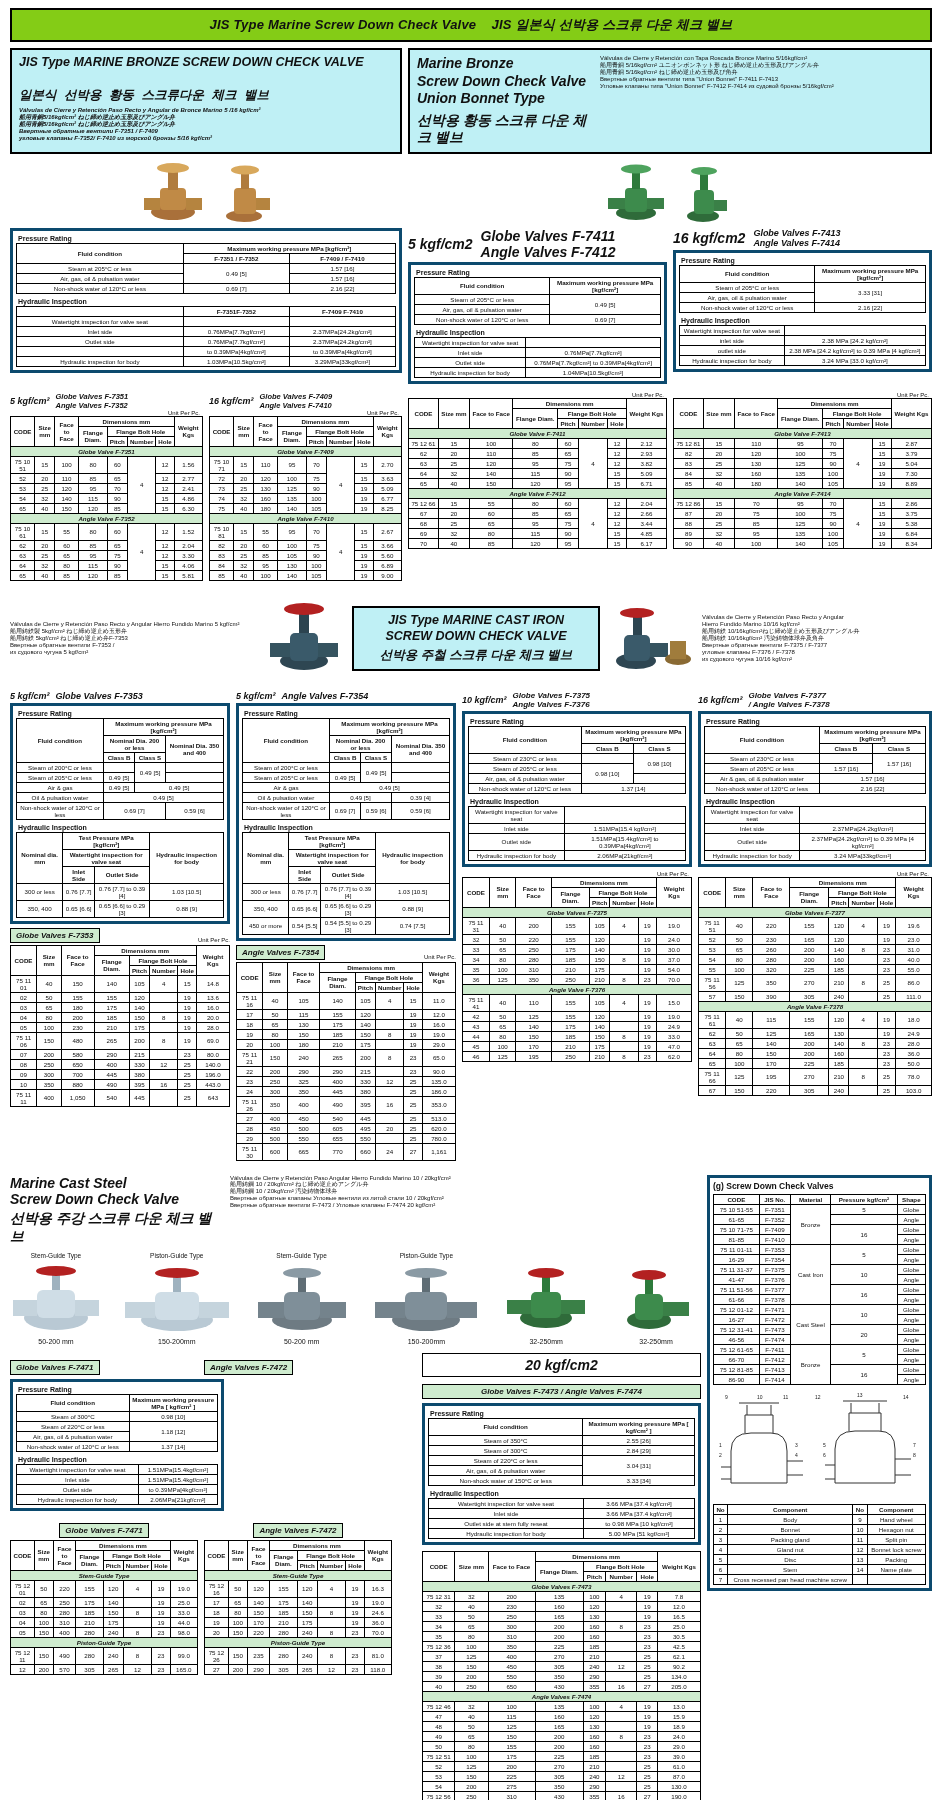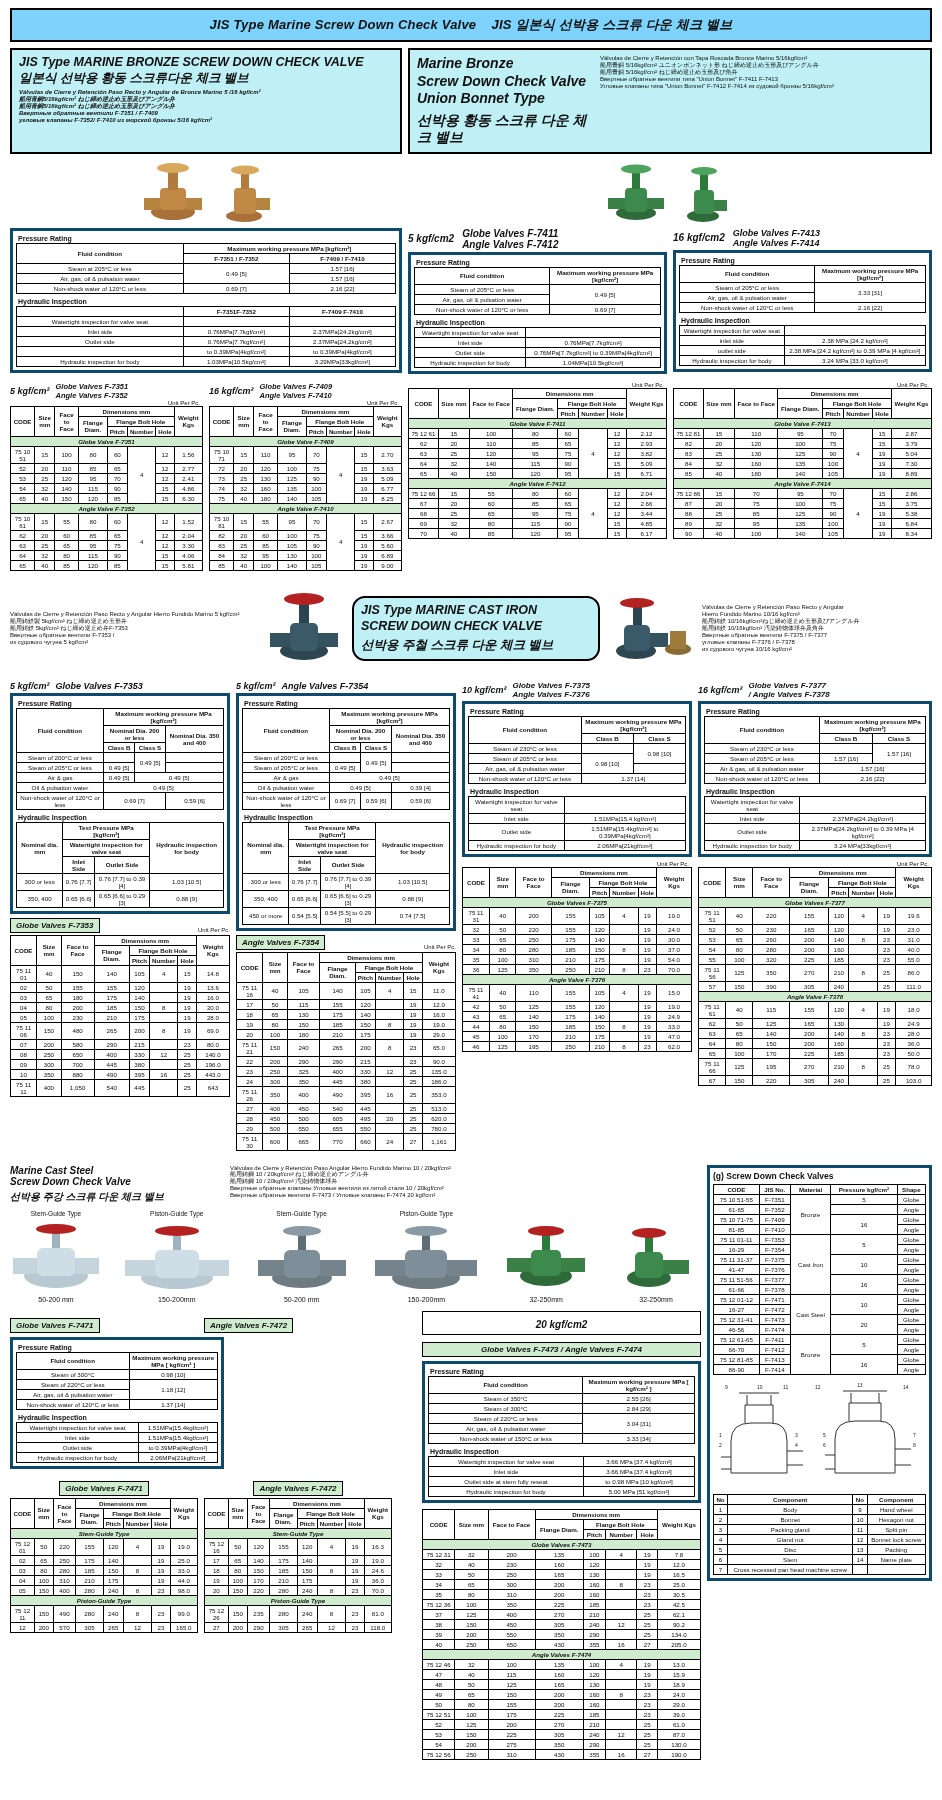--- a/index.html
+++ b/index.html
@@ -1,32 +1,32 @@
 <!DOCTYPE html>
 <html><head>
 <meta charset="utf-8">
 <style>
   html,body{margin:0;padding:0;background:#ffffff;}
   body{width:942px;font-family:"Liberation Sans",sans-serif;color:#111;}
   .page{width:942px;box-sizing:border-box;padding:8px 10px 20px 10px;}
-  .hdr-bar{border:2px solid #000;background:#7dd3fc;text-align:center;padding:6px 4px;font-style:italic;font-weight:bold;font-size:13px;letter-spacing:.2px;}
+  .hdr-bar{border:2px solid #000;background:#84cc16;text-align:center;padding:6px 4px;font-style:italic;font-weight:bold;font-size:13px;letter-spacing:.2px;}
   .sec{margin-top:10px;}
   .row{display:flex;}
   .bx{border:2px solid #000;background:#bff0f5;padding:5px 7px;box-sizing:border-box;}
   .bx.title{font-style:italic;font-weight:bold;}
   .t1{font-size:12.5px;line-height:1.25;}
   .t2{font-size:14px;line-height:1.25;}
   .mini{font-size:6px;line-height:1.15;}
   table{border-collapse:collapse;}
   .grid,.grid td,.grid th{border:1px solid #000;}
   .grid td,.grid th{padding:1px 2px;font-size:6.2px;text-align:center;vertical-align:middle;}
   .lbl-green{background:#cfeccf;border:1px solid #000;font-style:italic;font-weight:bold;font-size:8px;padding:2px 5px;display:inline-block;}
   .panel{border:3px solid #0c4a6e;padding:3px;box-sizing:border-box;}
   .panel-t{font-size:7px;font-weight:bold;padding:1px 2px;}
-  .cap{font-style:italic;font-weight:bold;font-size:10px;}
+  .cap{font-style:italic;font-weight:bold;font-size:14px;}
   .cap-sm{font-style:italic;font-weight:bold;font-size:9px;}
   .ll{text-align:left;}
   .u-head{font-size:6px;text-align:right;padding-right:3px;}
   .blk{border:1px solid #000;}
   .imgwrap{display:flex;align-items:flex-end;justify-content:center;gap:6px;}
 </style>
 </head>
 <body>
 
 <div class="page">
@@ -34,21 +34,21 @@
   <div class="hdr-bar">
     <span>JIS Type Marine Screw Down Check Valve</span>
     &nbsp;&nbsp;
     <span>JIS 일본식 선박용 스크류 다운 체크 밸브</span>
   </div>
 
   <div class="sec row" style="gap:6px;margin-top:6px;">
 
     <div class="bx title" style="width:392px;">
       <div class="t1">JIS Type  MARINE BRONZE SCREW DOWN CHECK VALVE</div>
-      <div class="t1" style="margin-top:0;">일본식       선박용 황동 스크류다운 체크 밸브</div>
+      <div class="t1" style="margin-top:18px;font-family:Liberation Mono, monospace;">일본식       선박용 황동 스크류다운 체크 밸브</div>
       <div class="mini" style="margin-top:3px;">Válvulas de Cierre y Retención Paso Recto y Angular  de Bronce Marino 5 /16 kgf/cm²</div>
       <div class="mini">船用青銅5/16kgf/cm² ねじ締め逆止め玉形及びアングル弁</div>
       <div class="mini">船用青銅5/16kgf/cm² ねじ締め逆止め玉形及びアングル弁</div>
       <div class="mini">Ввертные обратные вентили F-7351 / F-7409</div>
       <div class="mini">угловые клапаны F-7352/ F-7410  из морской бронзы 5/16 kgf/cm²</div>
     </div>
 
     <div class="bx title" style="flex:1;display:flex;gap:8px;">
       <div style="width:175px;">
         <div class="t2">Marine Bronze</div>
@@ -166,21 +166,21 @@
           <td>1.03MPa[10.5kg/cm²]</td>
           <td>3.29MPa[33kgf/cm²]</td>
         </tr>
       </tbody>
         </table>
     </div>
 
     <div style="flex:1;">
       <div style="display:flex;align-items:center;gap:8px;">
         <div class="cap">5 kgf/cm2</div>
-        <div style="font-size:10px;font-weight:bold;font-style:italic;">
+        <div style="font-size:14px;font-weight:bold;font-style:italic;">
           <div>Globe Valves   F-7411</div>
           <div>Angle Valves   F-7412</div>
         </div>
       </div>
       <div class="panel" style="margin-top:2px;">
         <div class="panel-t">Pressure Rating</div>
         <table class="grid" style="width:100%;">
           <tbody>
               <tr>
             <th style="width:55%;">Fluid condition</th>
@@ -793,21 +793,21 @@
     <div style="width:80px;">
       <svg width="76" height="84" viewBox="0 0 76 84">
         <ellipse cx="38" cy="66" rx="24" ry="9" fill="#2e4652"></ellipse>
         <rect x="24" y="38" width="28" height="28" rx="5" fill="#3a5a6a"></rect>
         <rect x="33" y="18" width="10" height="20" fill="#2c4450"></rect>
         <ellipse cx="38" cy="14" rx="20" ry="6" fill="#b32121"></ellipse>
         <rect x="4" y="48" width="20" height="14" fill="#35535f"></rect>
         <rect x="52" y="48" width="20" height="14" fill="#35535f"></rect>
       </svg>
     </div>
-    <div class="bx title" style="flex:1;text-align:left;border-radius:13px;">
+    <div class="bx title" style="flex:1;text-align:center;">
       <div class="t1">JIS Type  MARINE CAST IRON</div>
       <div class="t1">SCREW DOWN CHECK VALVE</div>
       <div class="t1" style="margin-top:4px;">선박용 주철 스크류 다운 체크 밸브</div>
     </div>
     <div style="width:90px;">
       <svg width="86" height="80" viewBox="0 0 86 80">
         <ellipse cx="30" cy="64" rx="20" ry="8" fill="#2e4652"></ellipse>
         <rect x="18" y="38" width="26" height="26" rx="5" fill="#3a5a6a"></rect>
         <rect x="27" y="20" width="9" height="18" fill="#2c4450"></rect>
         <ellipse cx="31" cy="16" rx="17" ry="5" fill="#b32121"></ellipse>

